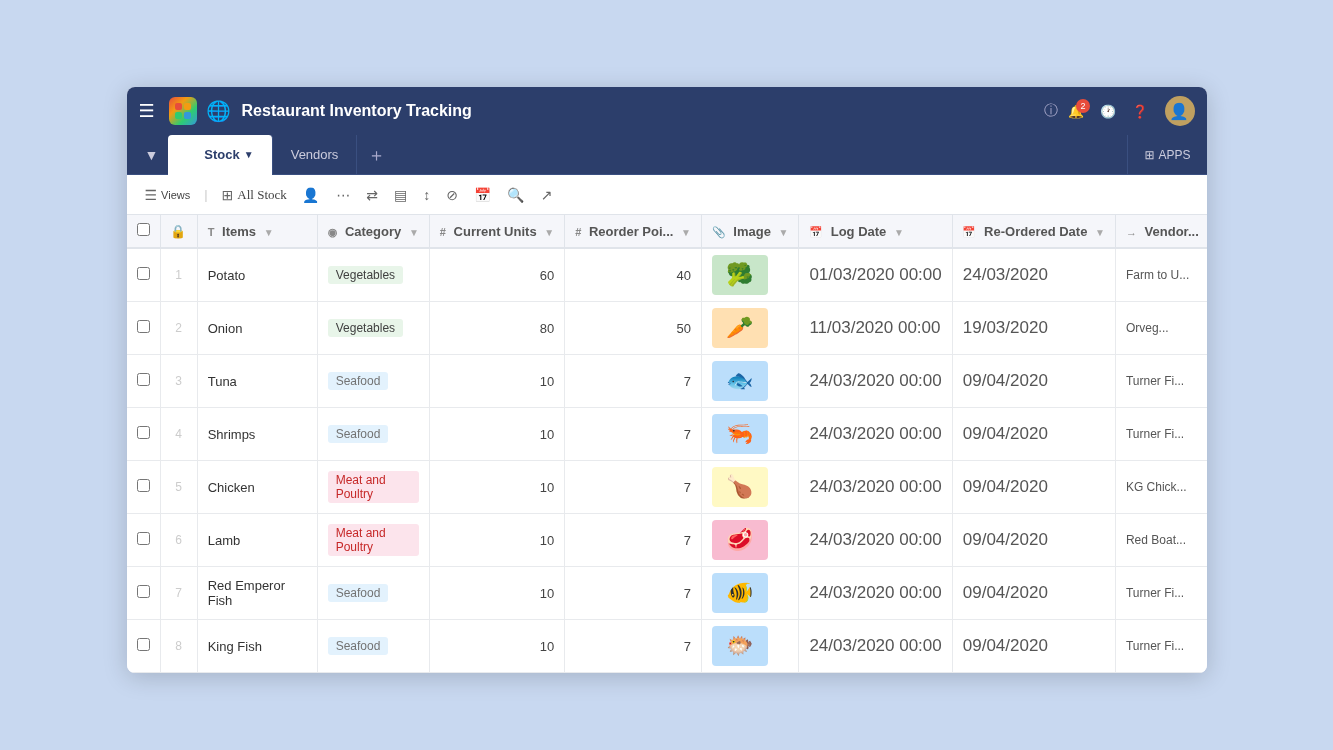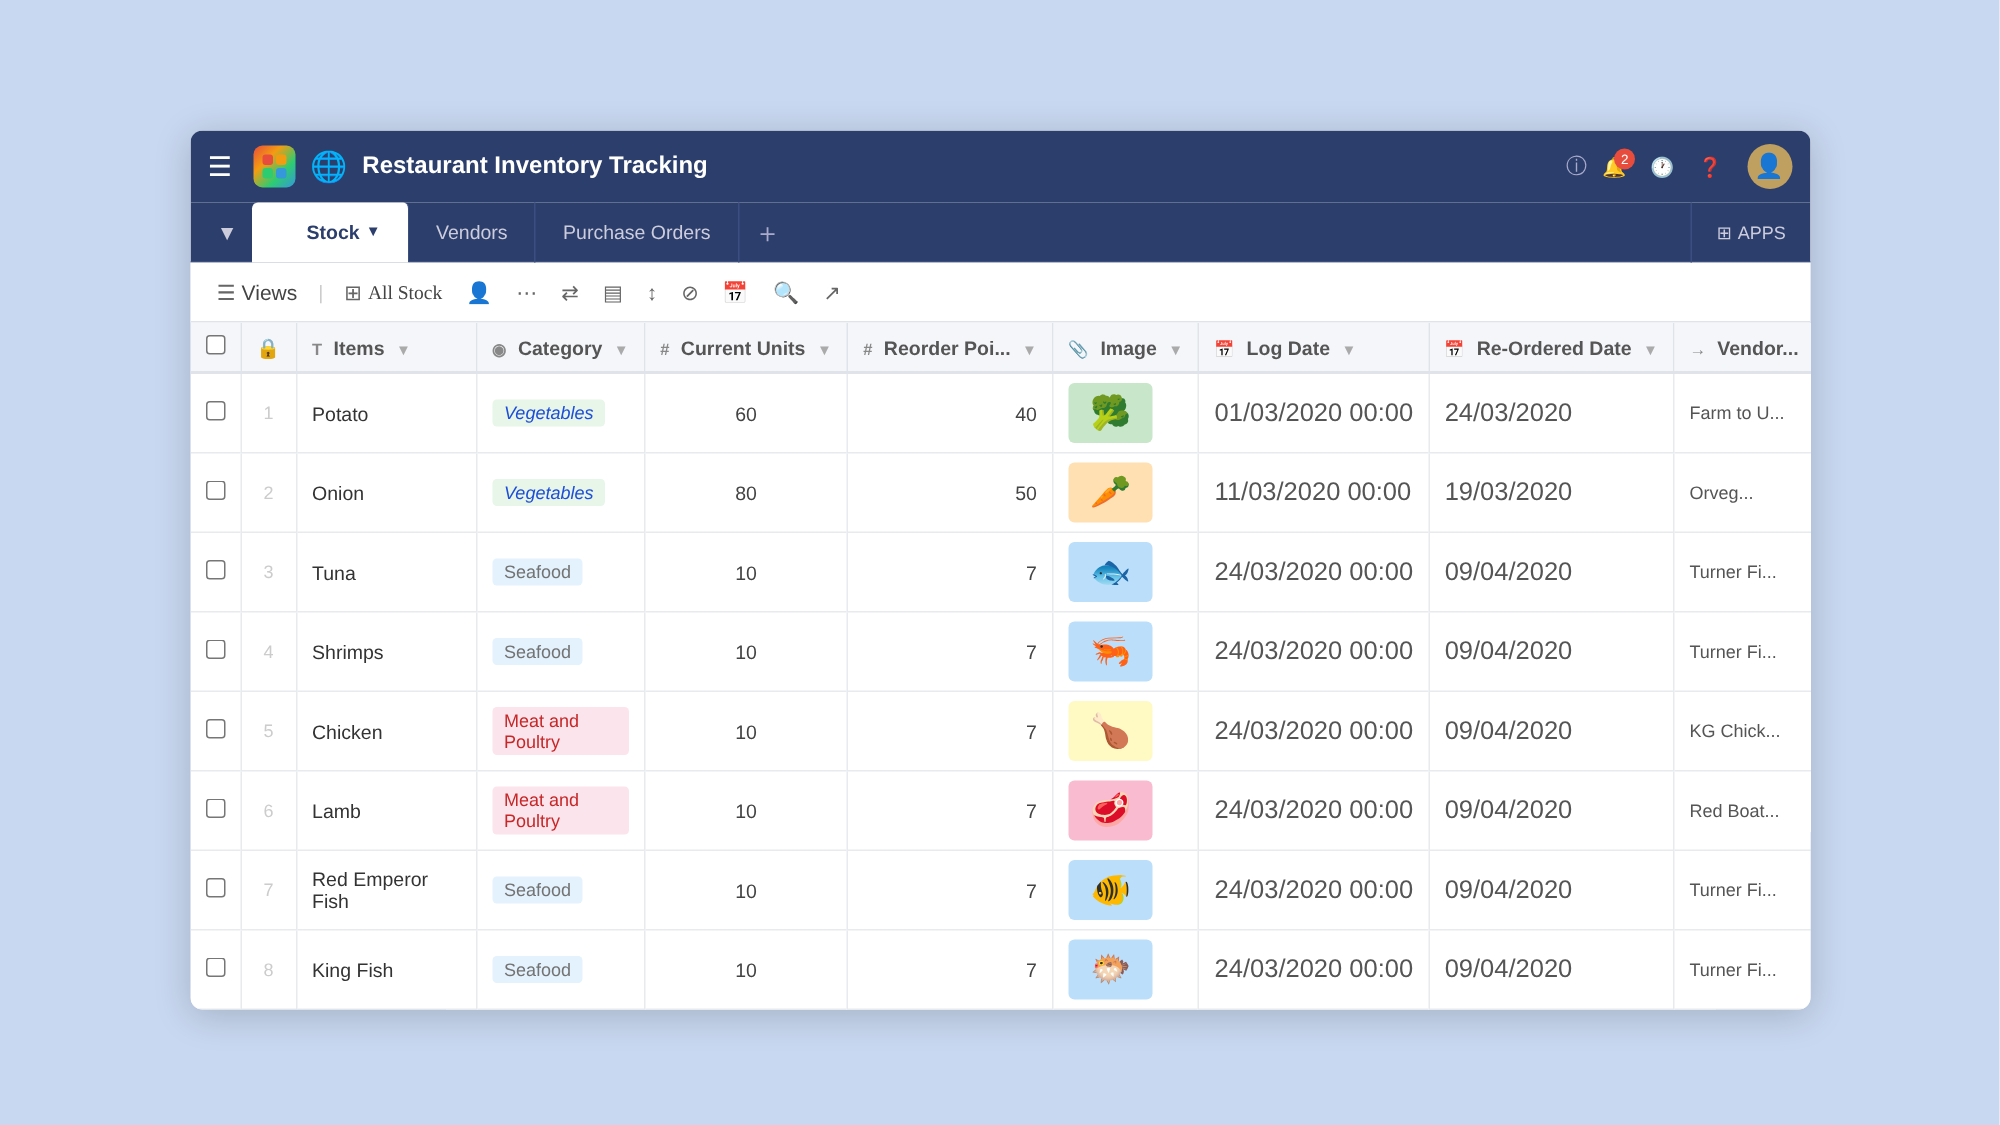--- a/index.html
+++ b/index.html
@@ -97,21 +97,21 @@
     }
     .toolbar-btn {
       color: #666;
       padding: 4px 6px;
       border-radius: 4px;
       cursor: pointer;
       font-size: 14px;
       display: flex; align-items: center; gap: 4px;
     }
     .toolbar-sep { color: #ccc; padding: 0 4px; }
-    .toolbar-views { font-size: 14px; color: #444; font-weight: 500; }
+    .toolbar-views { font-size: 11px; color: #444; font-weight: 500; }
     .toolbar-allstock { font-size: 13px; color: #444; display: flex; align-items: center; gap: 4px; font-family: Liberation Serif, serif; }
     
     .table-wrap {
       overflow: auto;
       background: #fff;
     }
     table {
       width: 100%;
       border-collapse: collapse;
       font-size: 13px;
@@ -143,24 +143,24 @@
     .row-num { color: #999; text-align: right; font-size: 12px; width: 32px; }
     .row-lock { color: #ccc; font-size: 12px; width: 20px; text-align: center; }
     .item-name { font-weight: 500; min-width: 120px; }
     .category-badge {
       display: inline-block;
       padding: 2px 8px;
       border-radius: 3px;
       font-size: 12px;
       font-weight: 500;
     }
-    .badge-vegetables { background: #e8f5e9; color: #1d4ed8; font-style: italic; }
+    .badge-vegetables { background: #e8f5e9; color: #404040; }
     .badge-seafood { background: #e3f2fd; color: #737373; }
     .badge-meat { background: #fce4ec; color: #c62828; }
-    .units-cell { text-align: center; color: #444; }
+    .units-cell { text-align: right; color: #444; }
     .reorder-cell { text-align: right; color: #444; }
     .image-cell { width: 70px; }
     .food-img-placeholder {
       width: 56px; height: 40px;
       border-radius: 4px;
       display: flex; align-items: center; justify-content: center;
       font-size: 22px;
     }
     .date-cell { white-space: nowrap; color: #555; font-size: 17px; }
     .vendor-cell { white-space: nowrap; color: #555; font-size: 12px; }
@@ -204,23 +204,20 @@
 
   <div class="nav-bar">
     <span class="nav-collapse">▼</span>
     <div class="nav-tab active">
       <span>Stock</span>
       <span class="nav-dropdown">▼</span>
     </div>
     <div class="nav-tab">
       <span>Vendors</span>
     </div>
-    <div class="nav-tab">
-      <span>Purchase Orders</span>
-    </div>
     <span class="nav-add">＋</span>
     <div class="nav-apps">
       <span>⊞</span>
       <span>APPS</span>
     </div>
   </div>
 
   <div class="toolbar">
     <span class="toolbar-btn">
       <span>☰</span>

